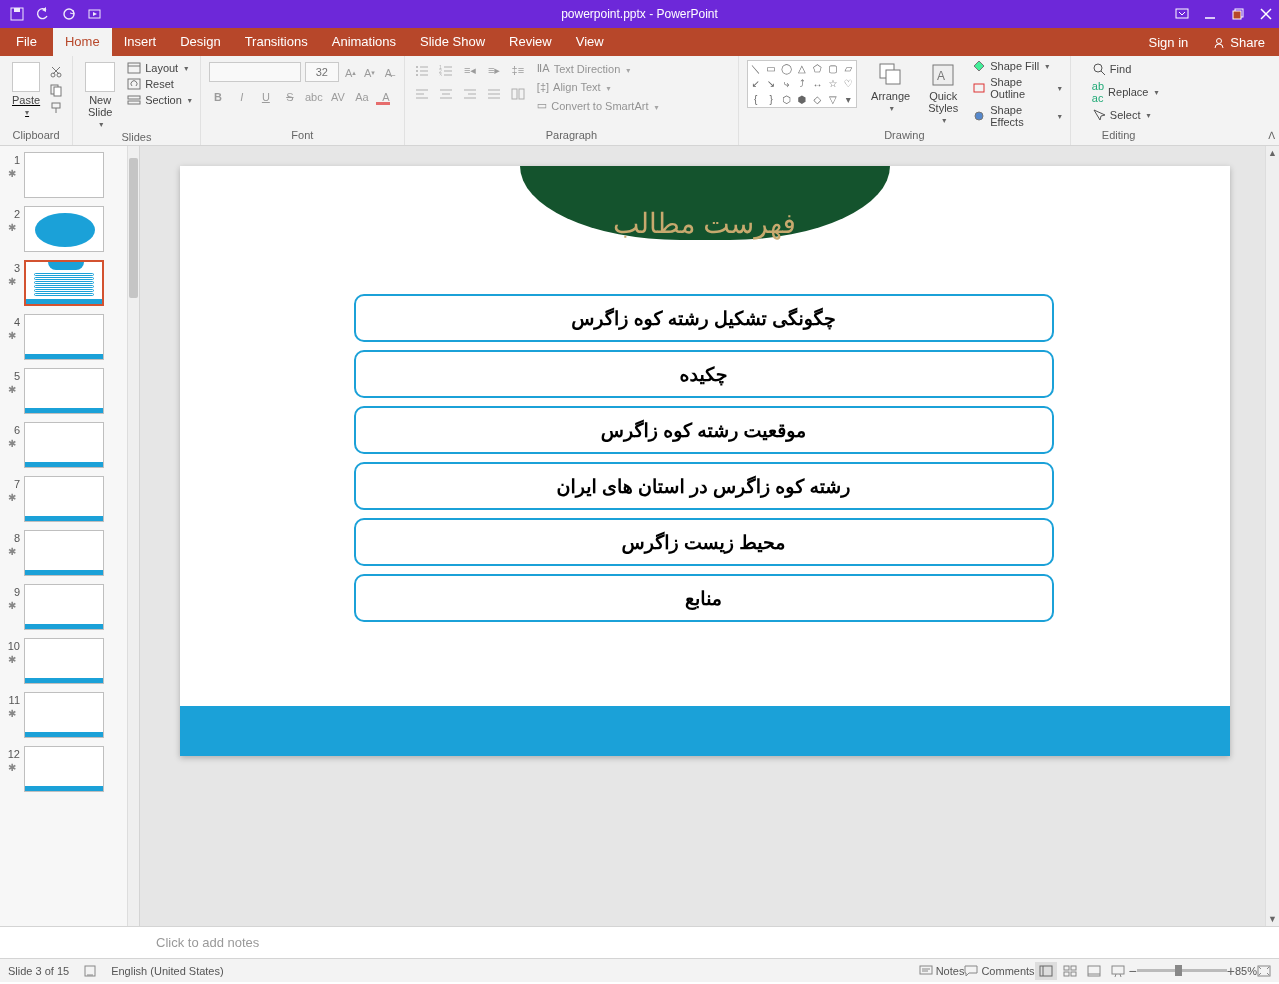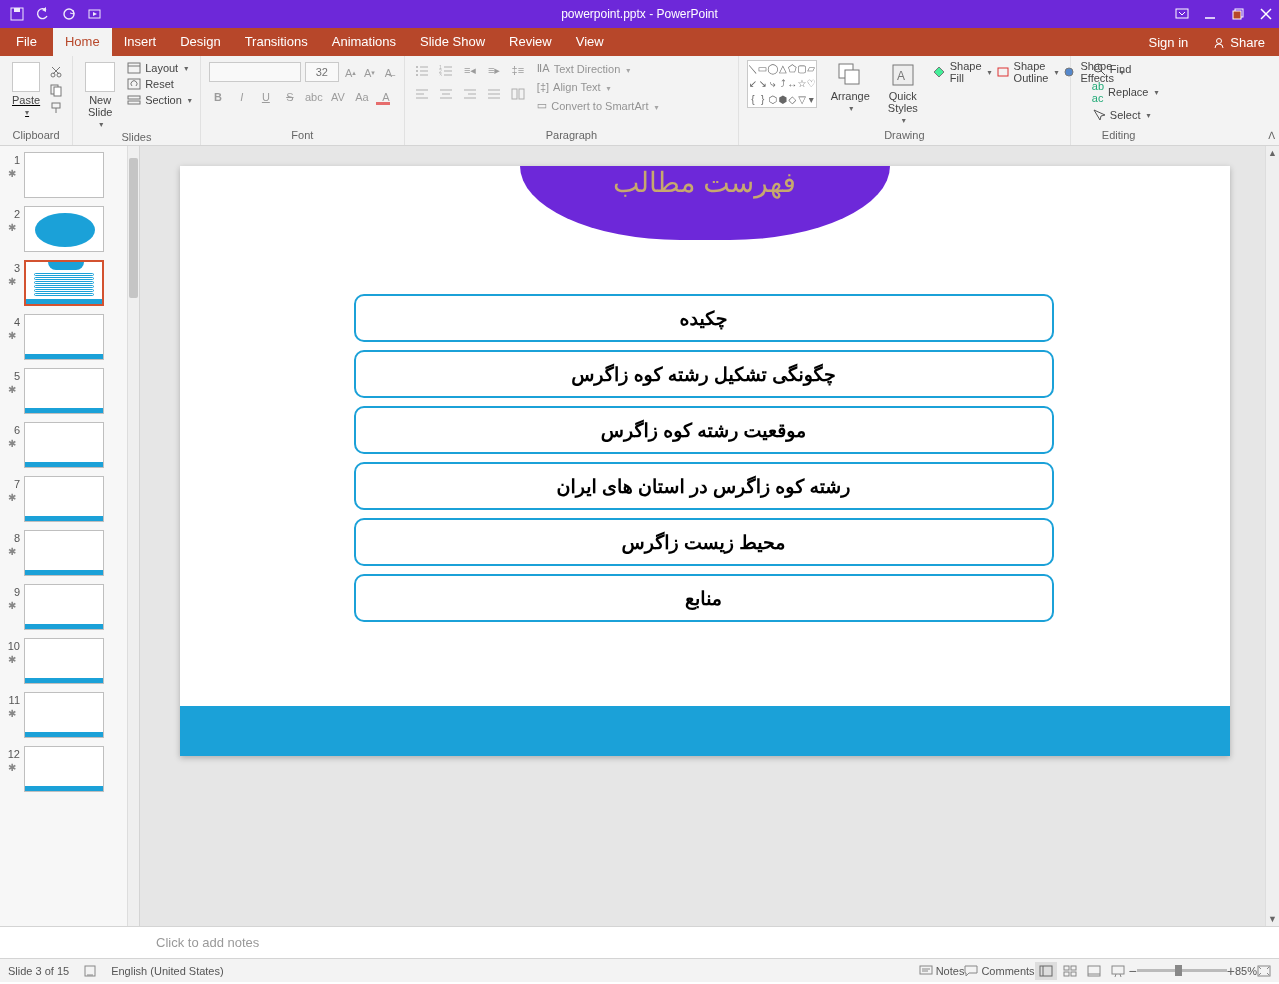--- a/index.html
+++ b/index.html
@@ -60,21 +60,21 @@
 .icon-grid { display: flex; flex-direction: column; gap: 8px; }
 .icon-grid .row { display: flex; gap: 6px; }
 .icon-grid .mini { width: 18px; height: 16px; display: inline-flex; align-items: center; justify-content: center; font-size: 11px; color: #555; }
 .para-opts { display: flex; flex-direction: column; gap: 6px; font-size: 11px; color: #444; }
 .para-opts .row { display: flex; align-items: flex-end; gap: 4px; }
 
 
 .draw-body { display: flex; gap: 10px; align-items: flex-start; }
 .shape-gallery { width: 120px; height: 48px; border: 1px solid #c9c9c9; background: #fff; display: grid; grid-template-columns: repeat(7, 1fr); grid-template-rows: repeat(3, 1fr); }
 .shape-gallery div { display: flex; align-items: center; justify-content: center; font-size: 10px; color: #666; }
-.draw-opts { display: flex; flex-direction: row; gap: 4px; font-size: 11px; color: #444; }
+.draw-opts { display: flex; flex-direction: column; gap: 4px; font-size: 11px; color: #444; }
 .draw-opts .row { display: flex; align-items: center; gap: 4px; }
 
 
 .edit-body { display: flex; flex-direction: column; gap: 4px; font-size: 11px; color: #444; padding-top: 2px; margin-left: 13px; }
 .edit-body .row { display: flex; align-items: center; gap: 4px; }
 
 
 .workspace { display: flex; height: 780px; background: #e6e6e6; }
 
 
@@ -90,21 +90,21 @@
 .thumb .mini-list { position: absolute; top: 11px; left: 8px; right: 8px; }
 .thumb .mini-list div { height: 3px; border: 1px solid #1ba1d8; border-radius: 2px; margin-bottom: 1px; }
 .thumb .mini-oval { position: absolute; top: 6px; left: 10px; width: 60px; height: 34px; border-radius: 50%; background: #1ba1d8; }
 .thumbs-sb { width: 12px; background: #efefef; border-left: 1px solid #ddd; position: relative; }
 .thumbs-sb .sb-thumb { position: absolute; left: 1px; right: 1px; top: 12px; height: 140px; background: #c5c5c5; border-radius: 2px; }
 
 
 .editor { flex: 1; position: relative; background: #e6e6e6; display: flex; }
 .editor-canvas-wrap { flex: 1; display: flex; align-items: flex-start; justify-content: center; padding: 20px 10px 14px 14px; overflow: hidden; }
 .slide { width: 1050px; height: 590px; background: #fff; box-shadow: 0 2px 6px rgba(0,0,0,.25); position: relative; }
-.slide .title-shape { position: absolute; top: 0; left: 340px; width: 370px; height: 74px; background: #6d28d9; border-radius: 0 0 160px 160px / 0 0 74px 74px; display: flex; align-items: flex-start; justify-content: center; }
+.slide .title-shape { position: absolute; top: 0; left: 340px; width: 370px; height: 74px; background: #14532d; border-radius: 0 0 160px 160px / 0 0 74px 74px; display: flex; align-items: flex-end; justify-content: center; }
 .slide .title-shape span { color: #c7a96e; font-size: 28px; font-family: Tahoma, sans-serif; direction: rtl; }
 .slide .list { position: absolute; top: 128px; left: 174px; right: 176px; display: flex; flex-direction: column; gap: 8px; }
 .slide .list .item { height: 48px; border: 2px solid #1ba1d8; border-radius: 10px; display: flex; align-items: center; justify-content: center; }
 .slide .list .item span { font-size: 19px; font-weight: bold; font-family: Tahoma, sans-serif; direction: rtl; }
 .slide .footer-bar { position: absolute; left: 0; right: 0; bottom: 0; height: 50px; background: #1ba1d8; }
 
 .editor-sb { width: 14px; background: #efefef; border-left: 1px solid #ddd; position: relative; }
 .editor-sb .arrow { position: absolute; left: 0; right: 0; height: 14px; display: flex; align-items: center; justify-content: center; font-size: 9px; color: #666; }
 .editor-sb .arrow.up { top: 0; }
 .editor-sb .arrow.down { bottom: 0; }
@@ -595,24 +595,24 @@
   </div>
 
   <div class="editor">
     <div class="editor-canvas-wrap">
       <div class="slide">
         <div class="title-shape">
           <span>فهرست مطالب</span>
         </div>
         <div class="list" id="slide-list">
             <div class="item">
-              <span>چکیده</span>
+              <span>چگونگی تشکیل رشته کوه زاگرس</span>
             </div>
             <div class="item">
-              <span>چگونگی تشکیل رشته کوه زاگرس</span>
+              <span>چکیده</span>
             </div>
             <div class="item">
               <span>موقعیت رشته کوه زاگرس</span>
             </div>
             <div class="item">
               <span>رشته کوه زاگرس در استان های ایران</span>
             </div>
             <div class="item">
               <span>محیط زیست زاگرس</span>
             </div>

